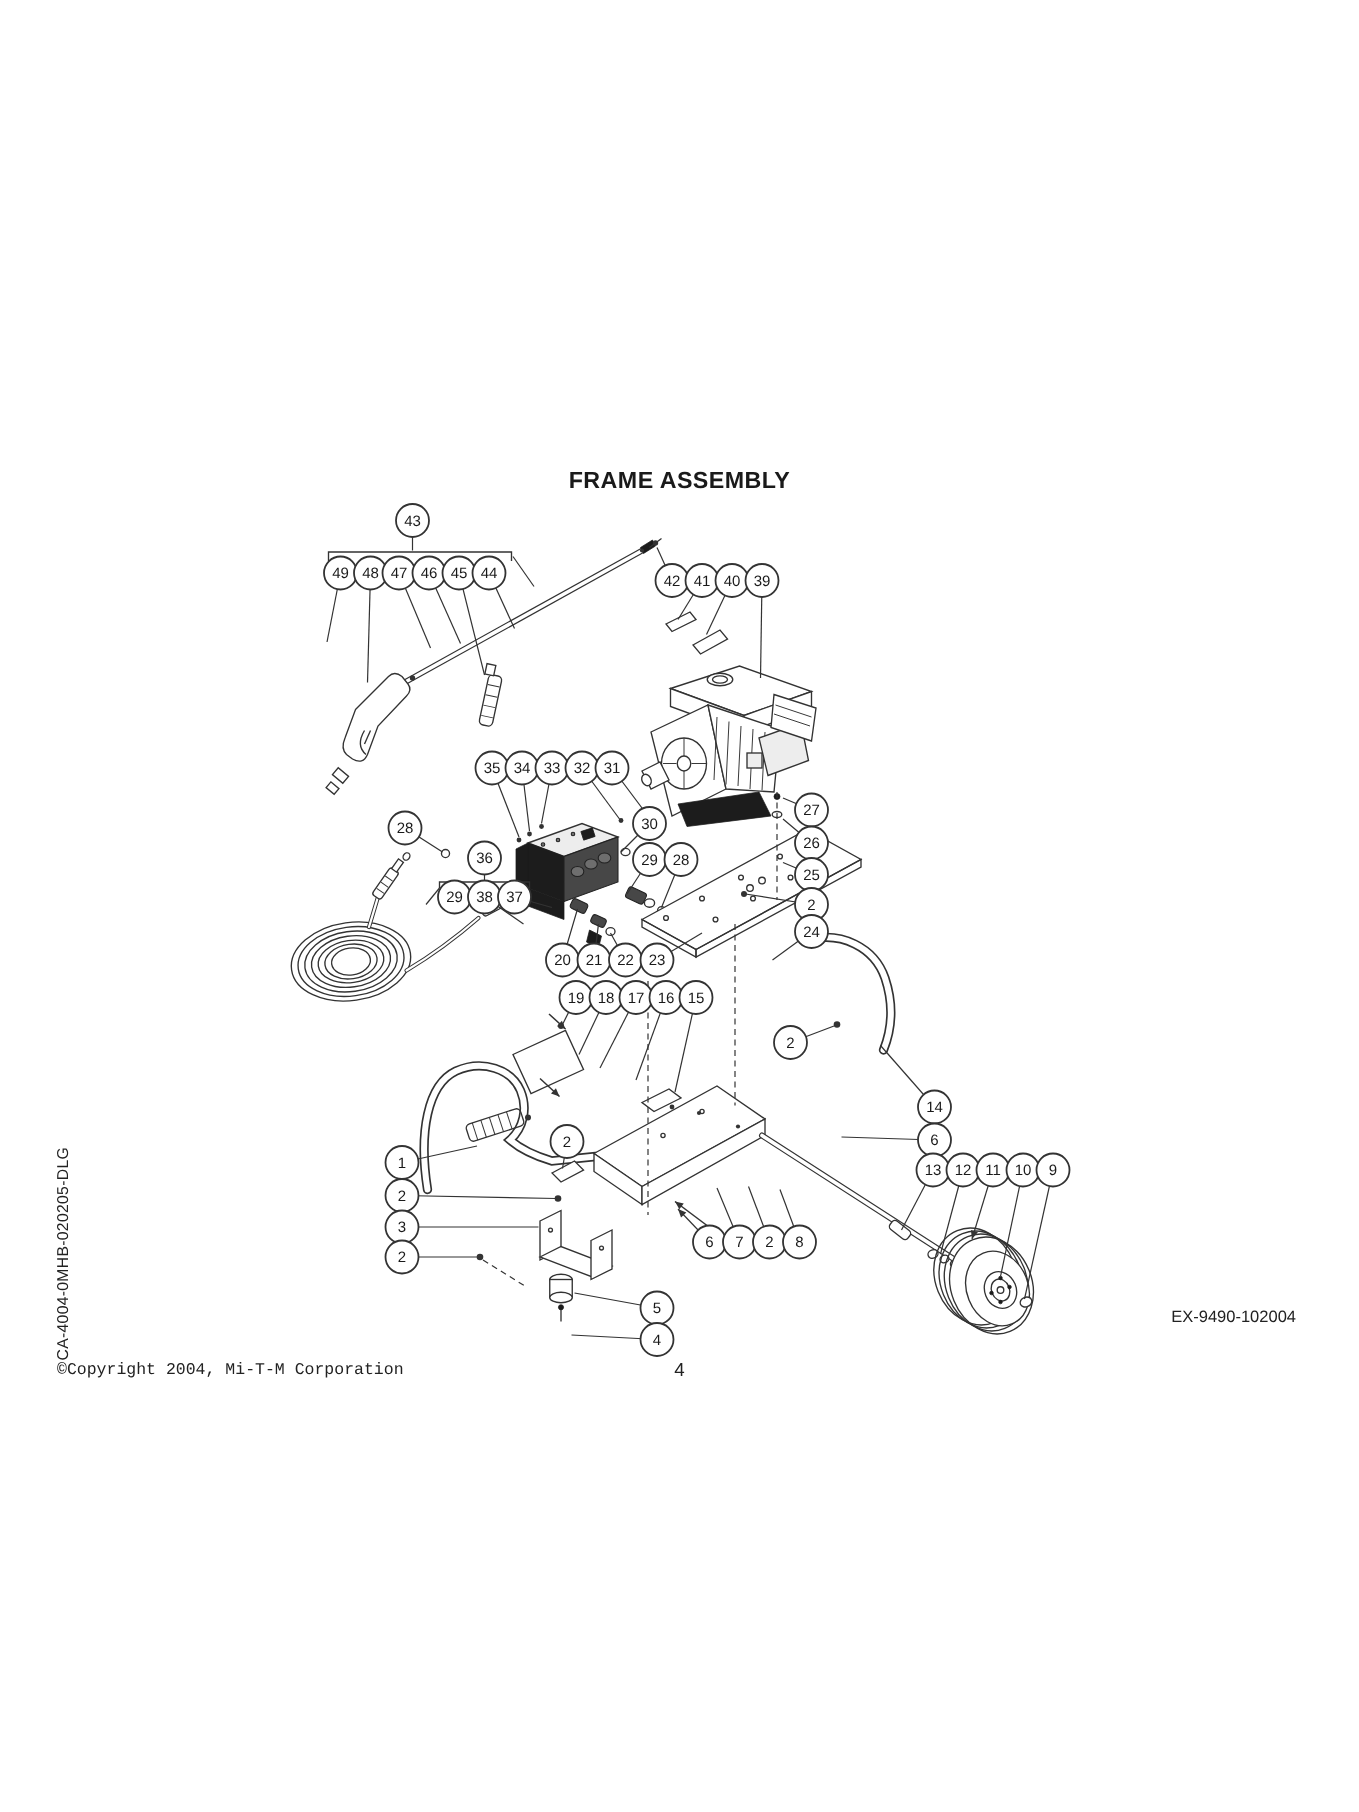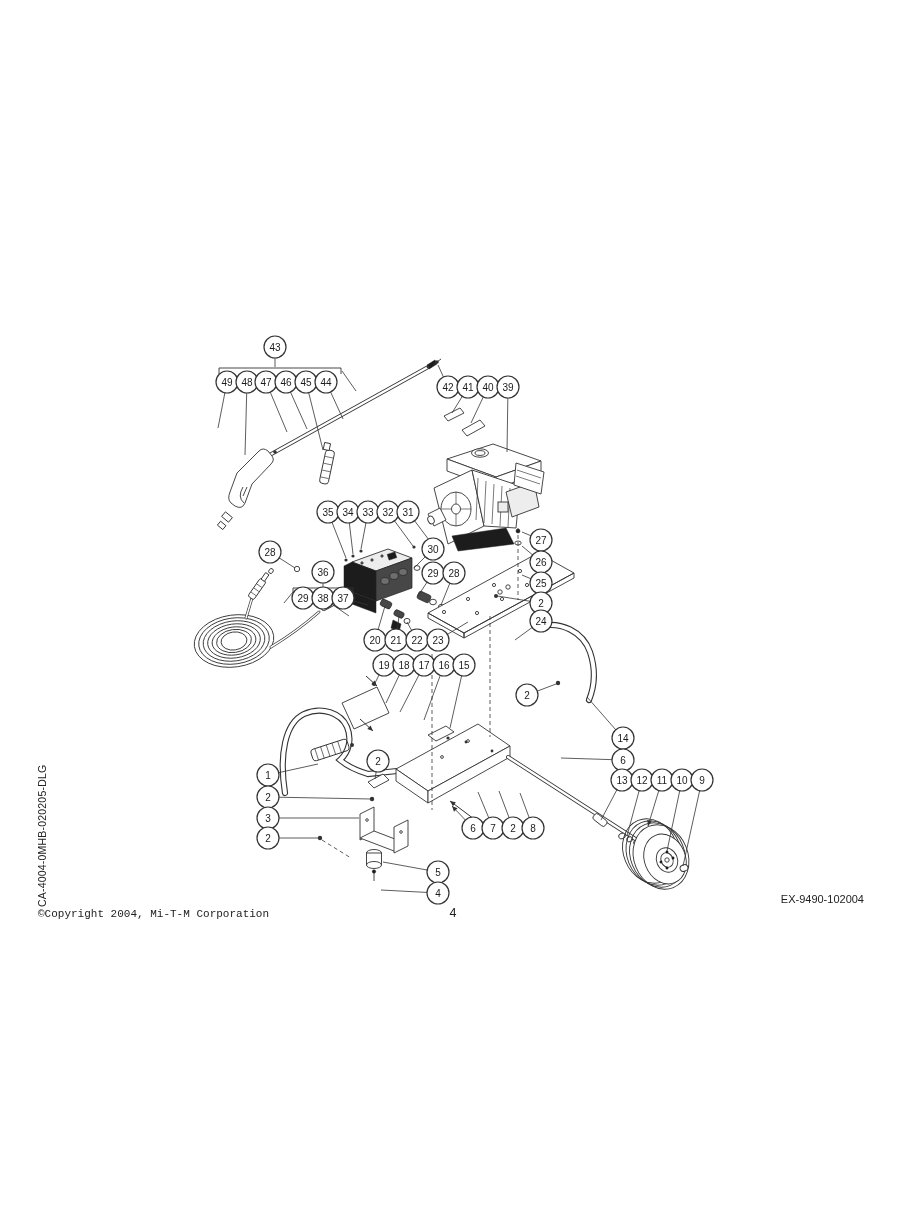--- a/index.html
+++ b/index.html
@@ -5,21 +5,21 @@
   html,body{margin:0;padding:0;background:#fff;}
   .page{position:relative;width:906px;height:1208px;background:#ffffff;overflow:hidden;
         font-family:"Liberation Sans",sans-serif;color:#1a1a1a;}
   .title{position:absolute;top:312px;left:0;right:0;text-align:center;
          font-size:15.5px;font-weight:bold;letter-spacing:.3px;}
   .side-code{position:absolute;left:36px;top:757px;height:150px;
              writing-mode:vertical-rl;transform:rotate(180deg);
              font-size:10.5px;letter-spacing:.2px;color:#222;}
   .footer-left{position:absolute;left:38px;top:908px;font-size:11px;color:#222;font-family:Liberation Mono, monospace;}
   .footer-center{position:absolute;left:0;right:0;top:906px;text-align:center;font-size:12.5px;color:#222;}
-  .footer-right{position:absolute;right:42px;top:893px;font-size:11px;color:#222;}
+  .footer-right{position:absolute;right:42px;top:872px;font-size:11px;color:#222;}
   svg{position:absolute;left:0;top:0;}
   .w{fill:#ffffff;stroke:#333;stroke-width:.9;}
   .lt{fill:#ededed;stroke:#333;stroke-width:.9;}
   .n{fill:none;stroke:#333;stroke-width:.9;}
   .th{fill:none;stroke:#333;stroke-width:.65;}
   .b{fill:#1c1c1c;stroke:#1c1c1c;stroke-width:.5;}
   .g2{fill:#474747;stroke:#222;stroke-width:.7;}
   .g3{fill:#6e6e6e;stroke:#222;stroke-width:.7;}
   .tubeD{fill:none;stroke:#333;stroke-width:6.2;stroke-linecap:round;}
   .tubeW{fill:none;stroke:#fff;stroke-width:4;stroke-linecap:round;}
@@ -27,20 +27,21 @@
   .rodW{fill:none;stroke:#fff;stroke-width:2.4;stroke-linecap:round;}
   .hosD{fill:none;stroke:#333;stroke-width:2.8;stroke-linecap:round;}
   .hosW{fill:none;stroke:#fff;stroke-width:1.5;stroke-linecap:round;}
 </style>
 </head>
 <body>
 
 <div class="page">
 
   <div class="side-code">CA-4004-0MHB-020205-DLG</div>
+  <div class="title">FRAME ASSEMBLY</div>
 
   <svg id="diagram" width="906" height="1208" viewBox="0 0 906 1208">
 
     <g>
 
       <g>
         <line class="rodD" x1="266" y1="457" x2="430" y2="366"></line>
         <line class="rodW" x1="266" y1="457" x2="430" y2="366"></line>
         <path class="b" d="M429,369 L437,364 L435,360 L427,365 Z"></path>
         <g transform="rotate(12 327 467)">

